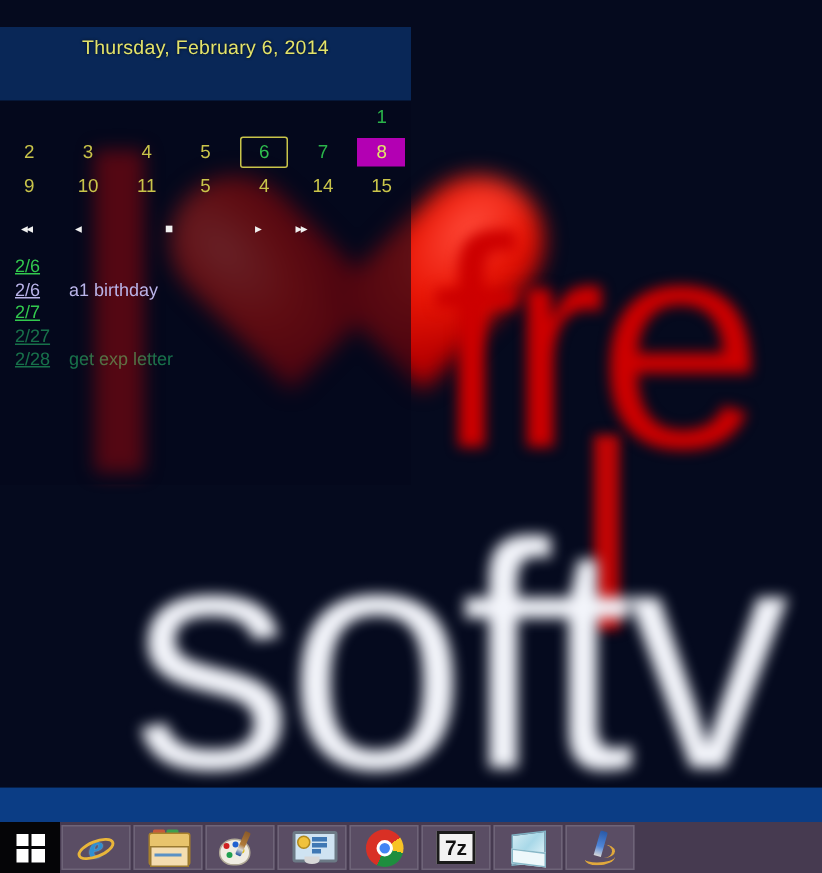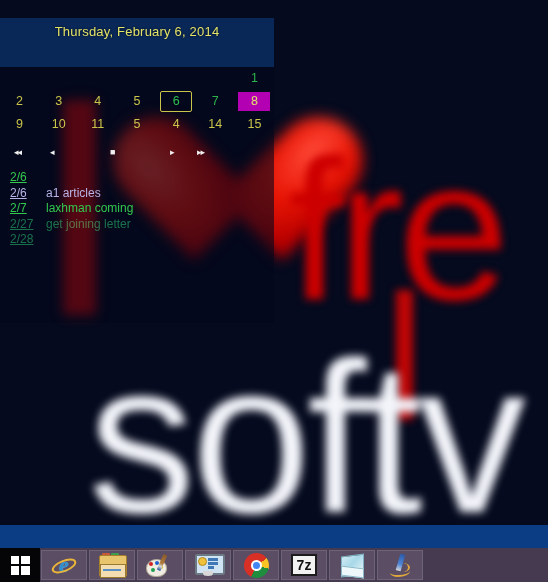--- a/index.html
+++ b/index.html
@@ -487,32 +487,31 @@
       <div class="navbtn" id="nav-next">▸</div>
       <div class="navbtn" id="nav-last">▸▸</div>
     </div>
 
     <div id="cal-events">
       <div class="ev-row ev-green">
         <span class="ev-date">2/6</span>
       </div>
       <div class="ev-row ev-blue">
         <span class="ev-date">2/6</span>
-        <span class="ev-text">a1 articles</span>
+        <span class="ev-text">a1 birthday</span>
       </div>
       <div class="ev-row ev-green">
         <span class="ev-date">2/7</span>
-        <span class="ev-text">laxhman coming</span>
       </div>
       <div class="ev-row ev-dim">
         <span class="ev-date">2/27</span>
-        <span class="ev-text">get joining letter</span>
       </div>
       <div class="ev-row ev-dim">
         <span class="ev-date">2/28</span>
+        <span class="ev-text">get exp letter</span>
       </div>
     </div>
 
   </div>
 
   <div id="blue-band"></div>
 
   <div id="taskbar">
 
     <div id="start-button">

